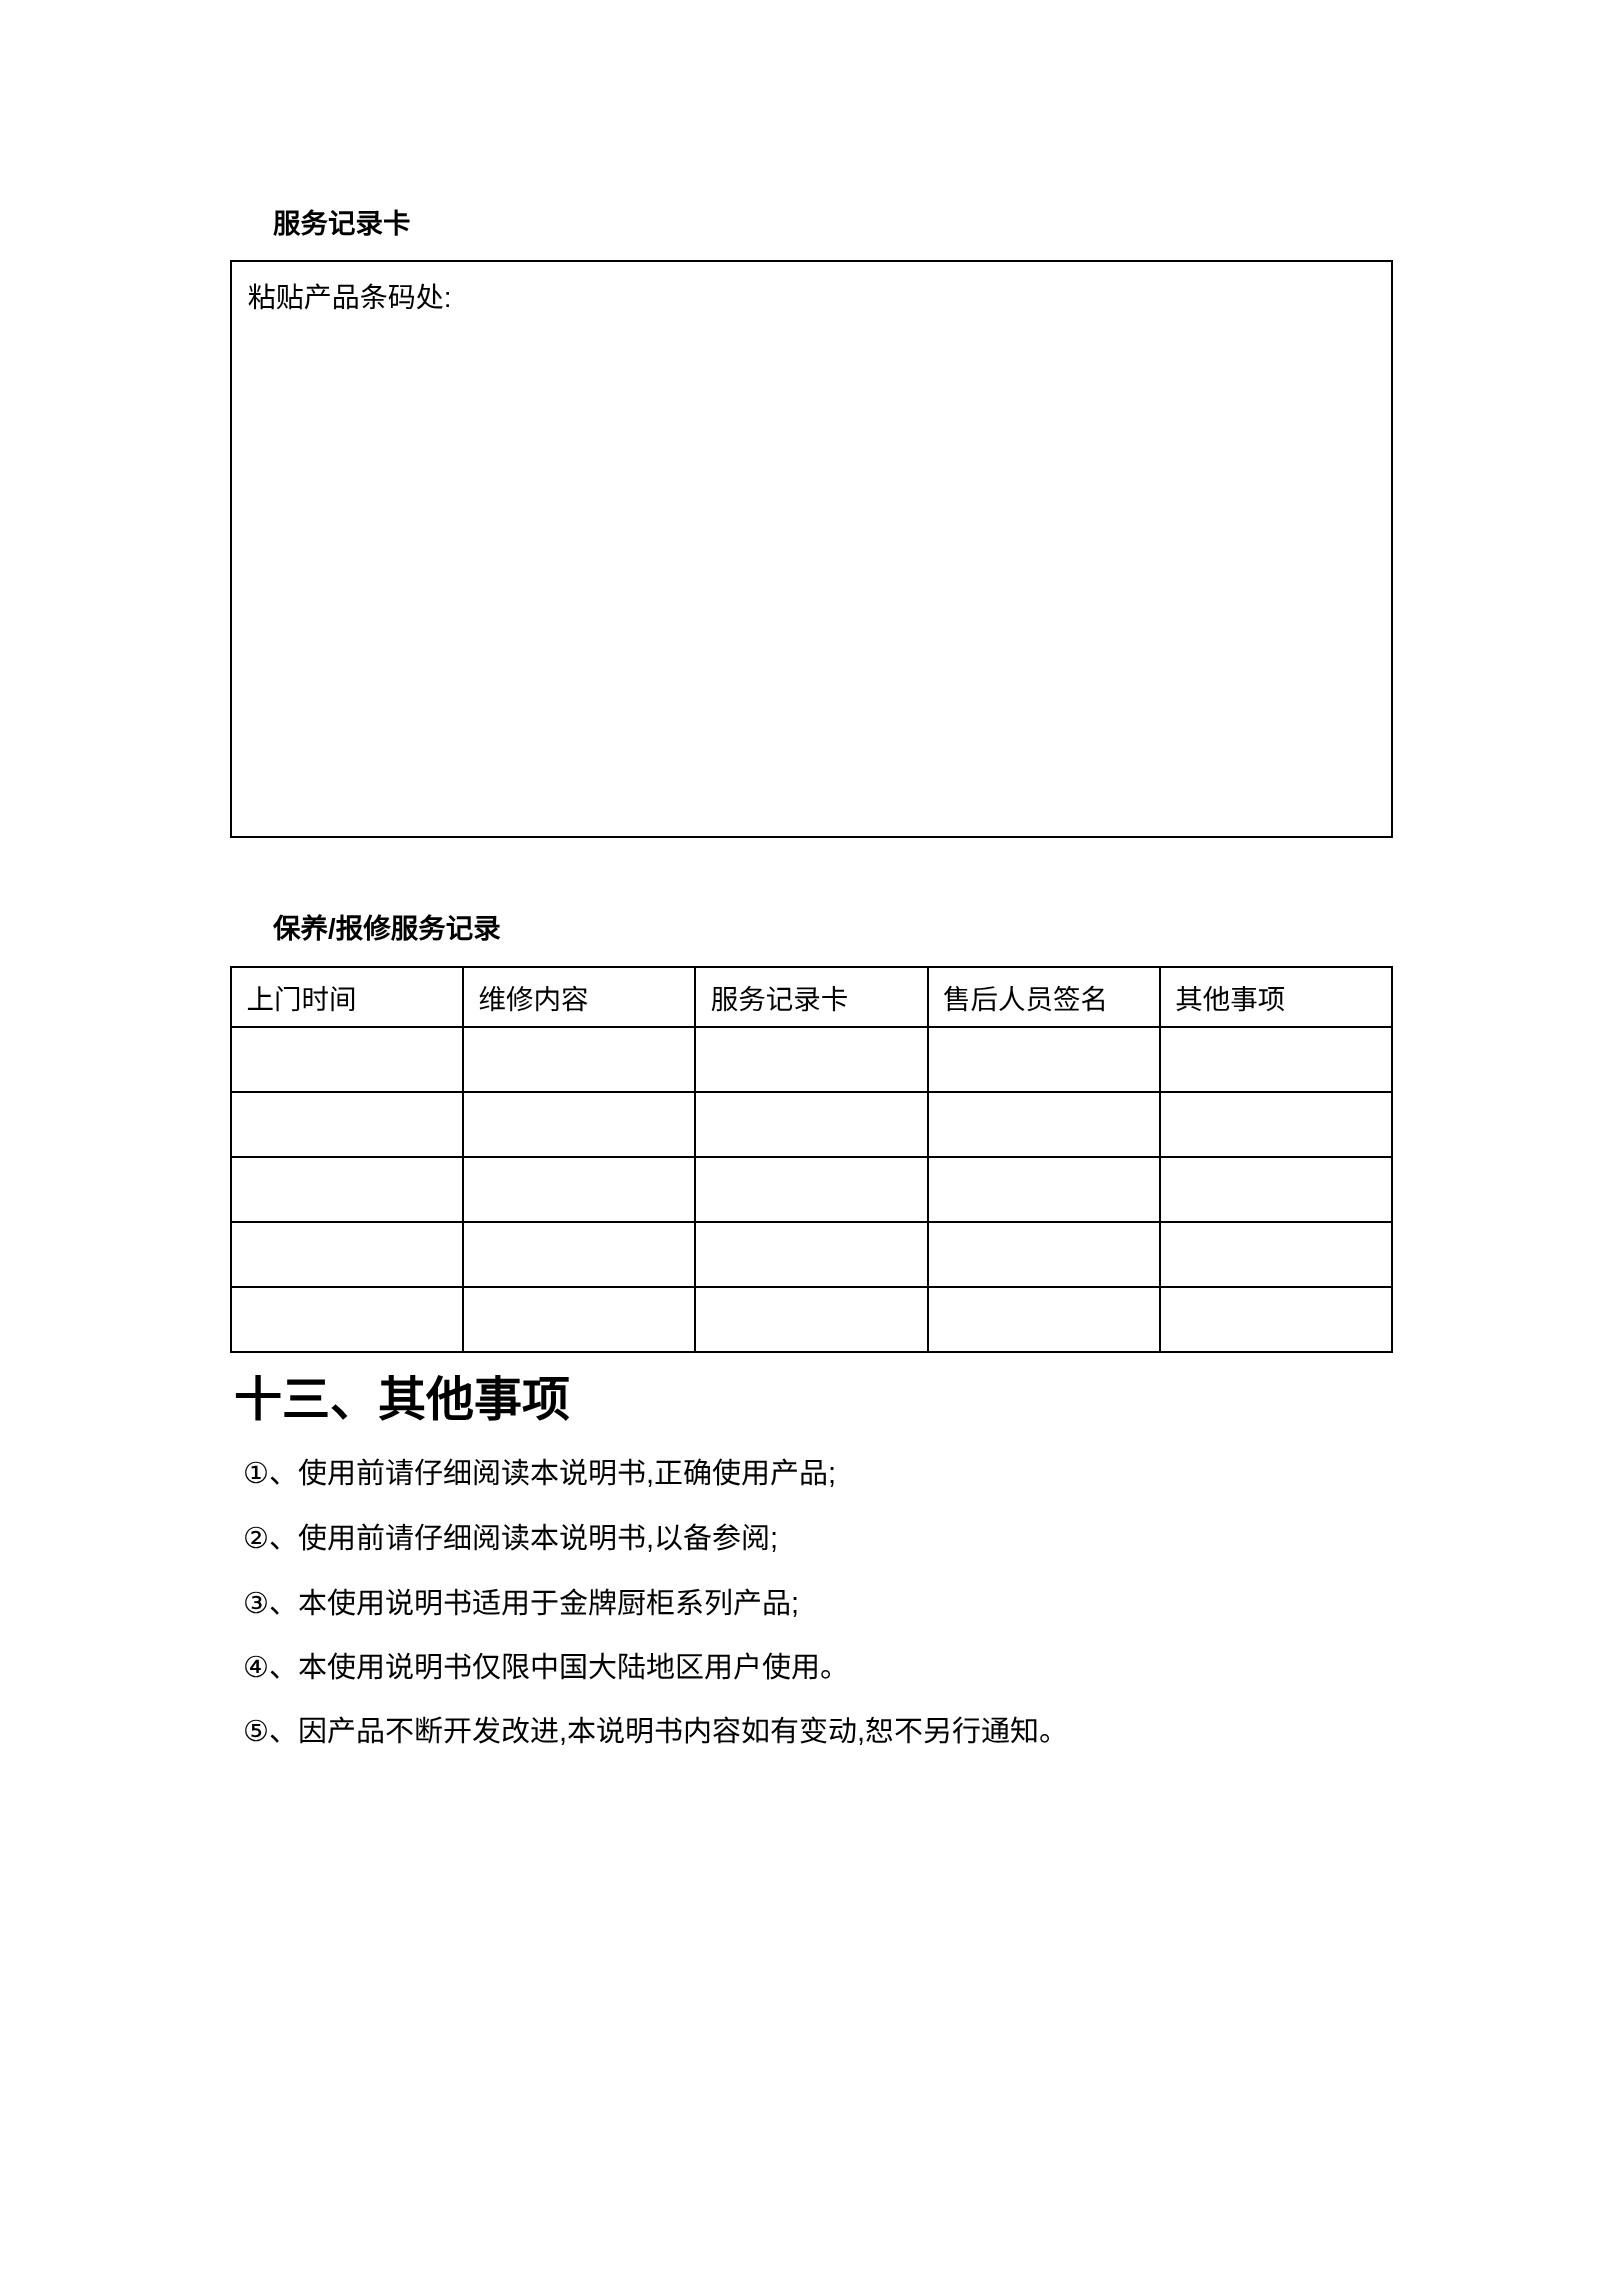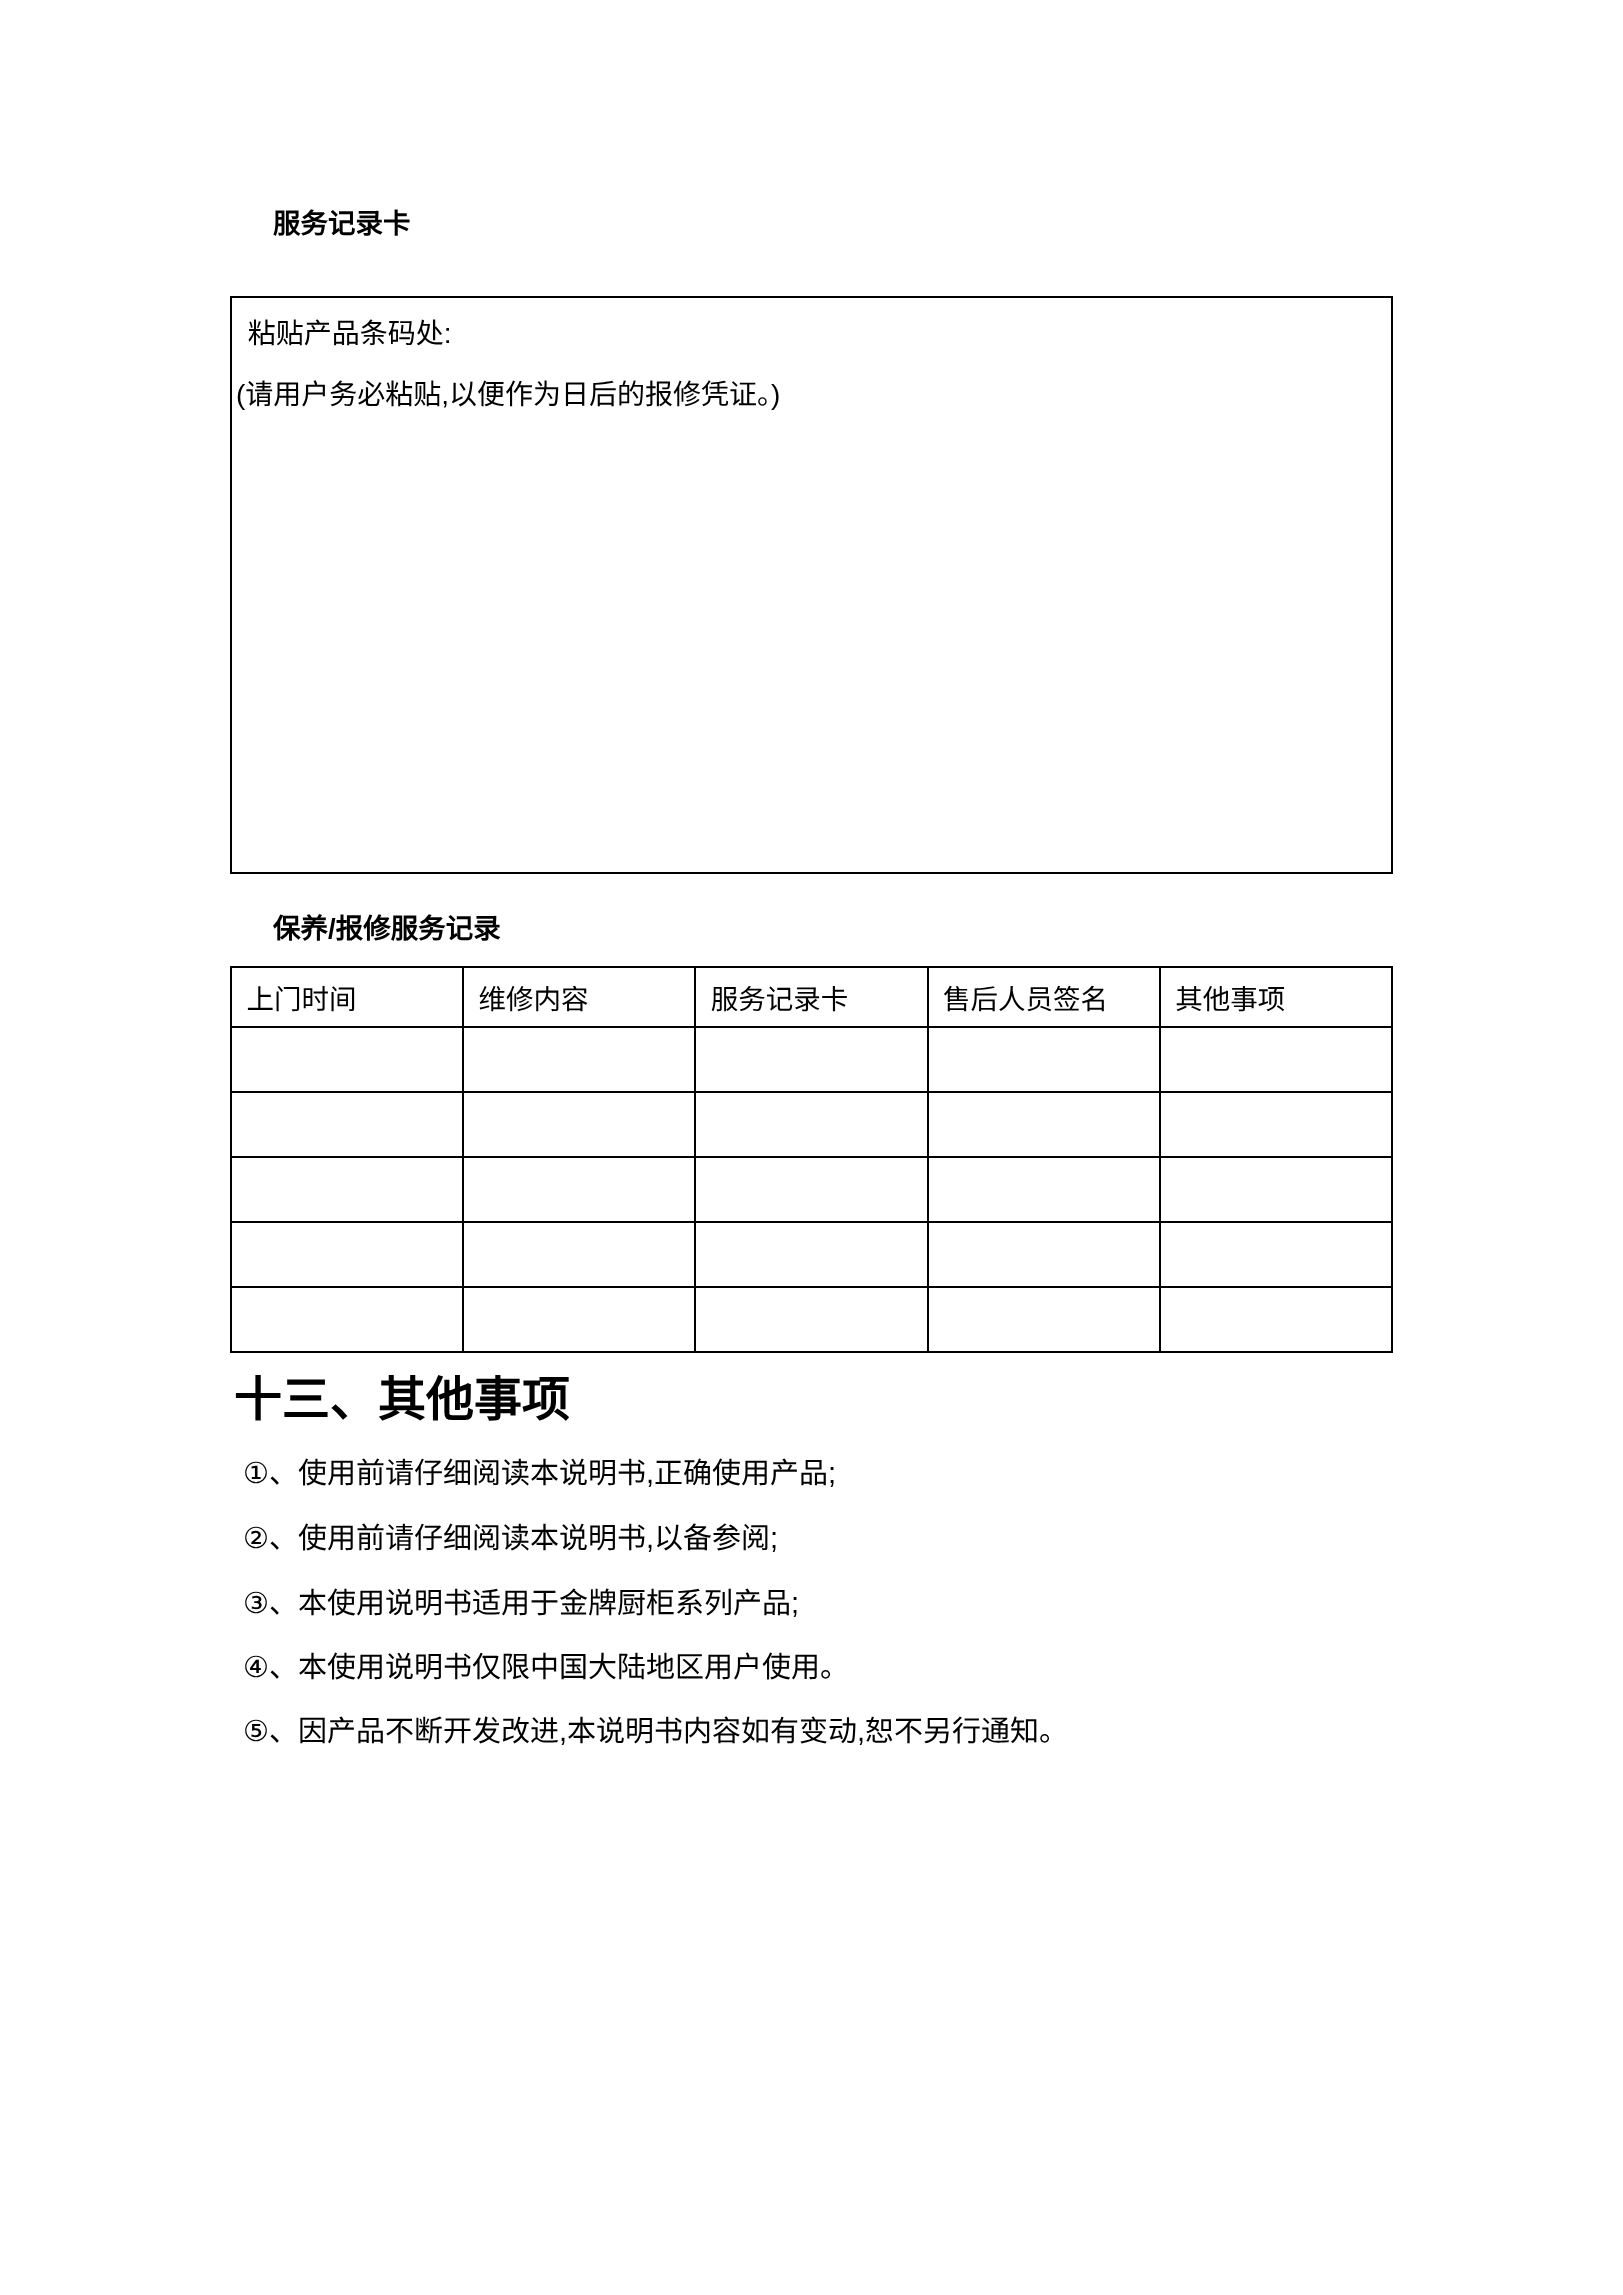--- a/index.html
+++ b/index.html
@@ -30,21 +30,20 @@
 
   .barcode-box {
     position: absolute;
     left: 230px;
     top: 260px;
     width: 1163px;
     height: 578px;
     border: 2px solid #000000;
     box-sizing: border-box;
     background: #ffffff;
-    margin-top: 36px;
   }
   .barcode-box .line1 {
     position: absolute;
     left: 15.7px;
     top: 18.3px;
     font-size: 28px;
     line-height: 1.25;
     white-space: nowrap;
   }
   .barcode-box .line2 {
@@ -104,21 +103,20 @@
 </style>
 </head>
 <body>
 
 <div class="page">
 
   <div class="section-title" id="title-service-card">服务记录卡</div>
 
   <div class="barcode-box">
     <div class="line1">粘贴产品条码处:</div>
-    <div class="line2">(请用户务必粘贴,以便作为日后的报修凭证。)</div>
   </div>
 
   <div class="section-title" id="title-maintenance">保养/报修服务记录</div>
 
   <table class="service-table">
     <thead>
       <tr>
         <th>上门时间</th>
         <th>维修内容</th>
         <th>服务记录卡</th>

